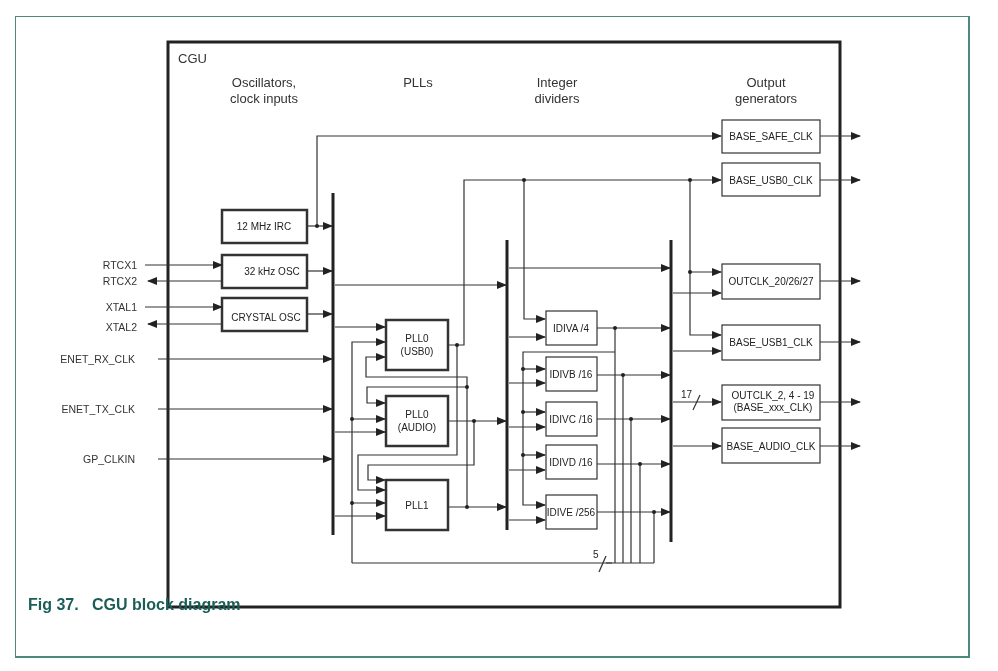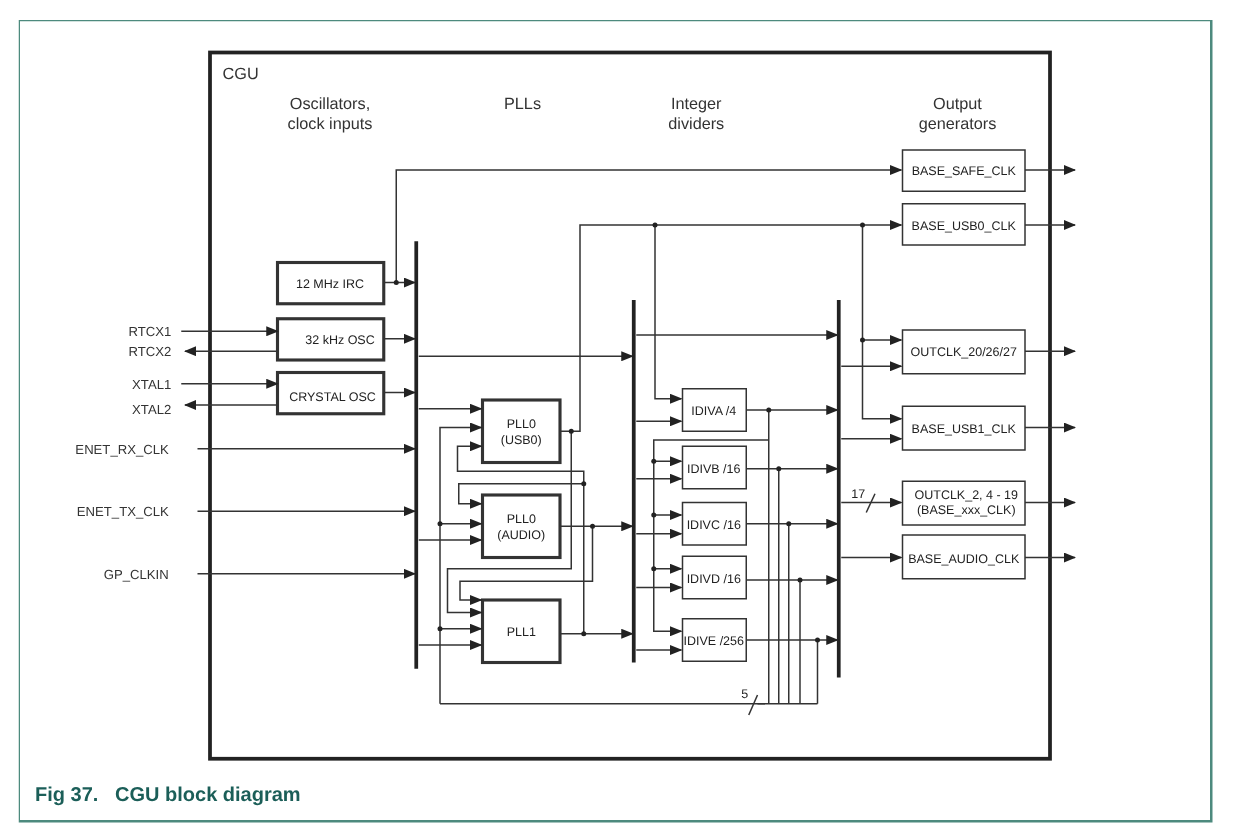--- a/index.html
+++ b/index.html
@@ -1,19 +1,19 @@
 <!DOCTYPE html>
 <html><head>
 <meta charset="utf-8">
 <style>
   html, body { margin: 0; padding: 0; background: #ffffff; }
   body { width: 998px; height: 671px; position: relative; overflow: hidden; font-family: "Liberation Sans", sans-serif; }
   .frame { position: absolute; left: 15px; top: 16px; width: 955px; height: 642px; border: 1px solid #4d8a7e; border-bottom: 2px solid #4d8a7e; border-right: 2px solid #4d8a7e; box-sizing: border-box; }
   svg { position: absolute; left: 0; top: 0; }
-  .caption { position: absolute; left: 28px; top: 628px; font-size: 16px; font-weight: bold; color: #1b5e58; white-space: pre; }
+  .caption { position: absolute; left: 28px; top: 596px; font-size: 16px; font-weight: bold; color: #1b5e58; white-space: pre; }
   text { font-family: "Liberation Sans", sans-serif; fill: #222; }
   .hdr { font-size: 13px; fill: #333; }
   .lbl { font-size: 10.5px; fill: #333; }
   .blk { font-size: 10px; fill: #222; }
 </style>
 </head>
 <body>
 
 <div class="frame"></div>
 

